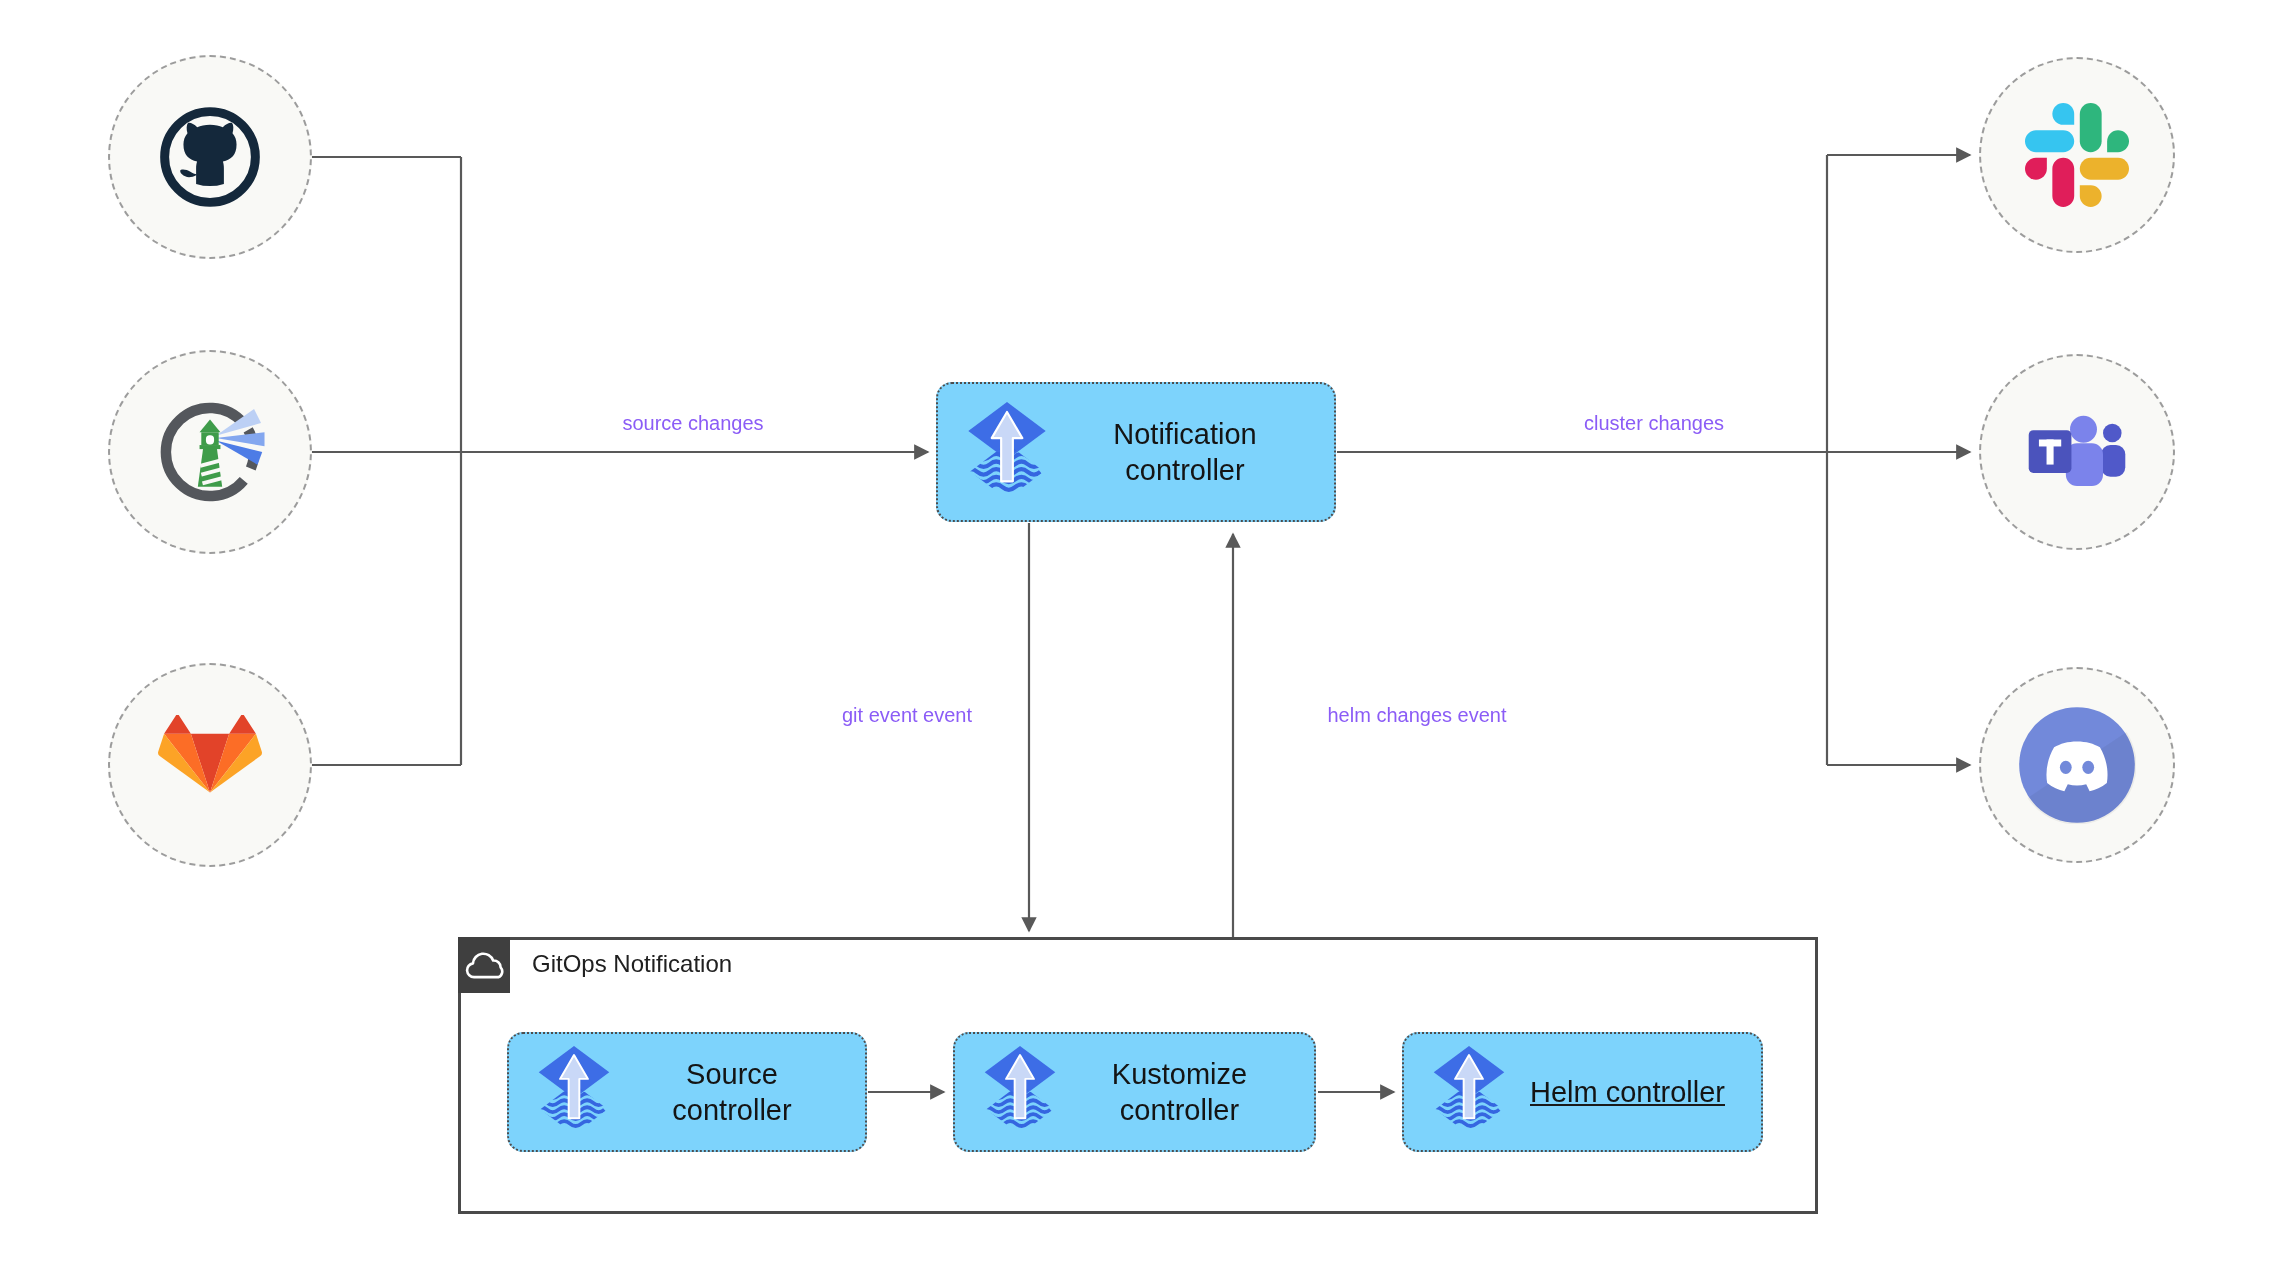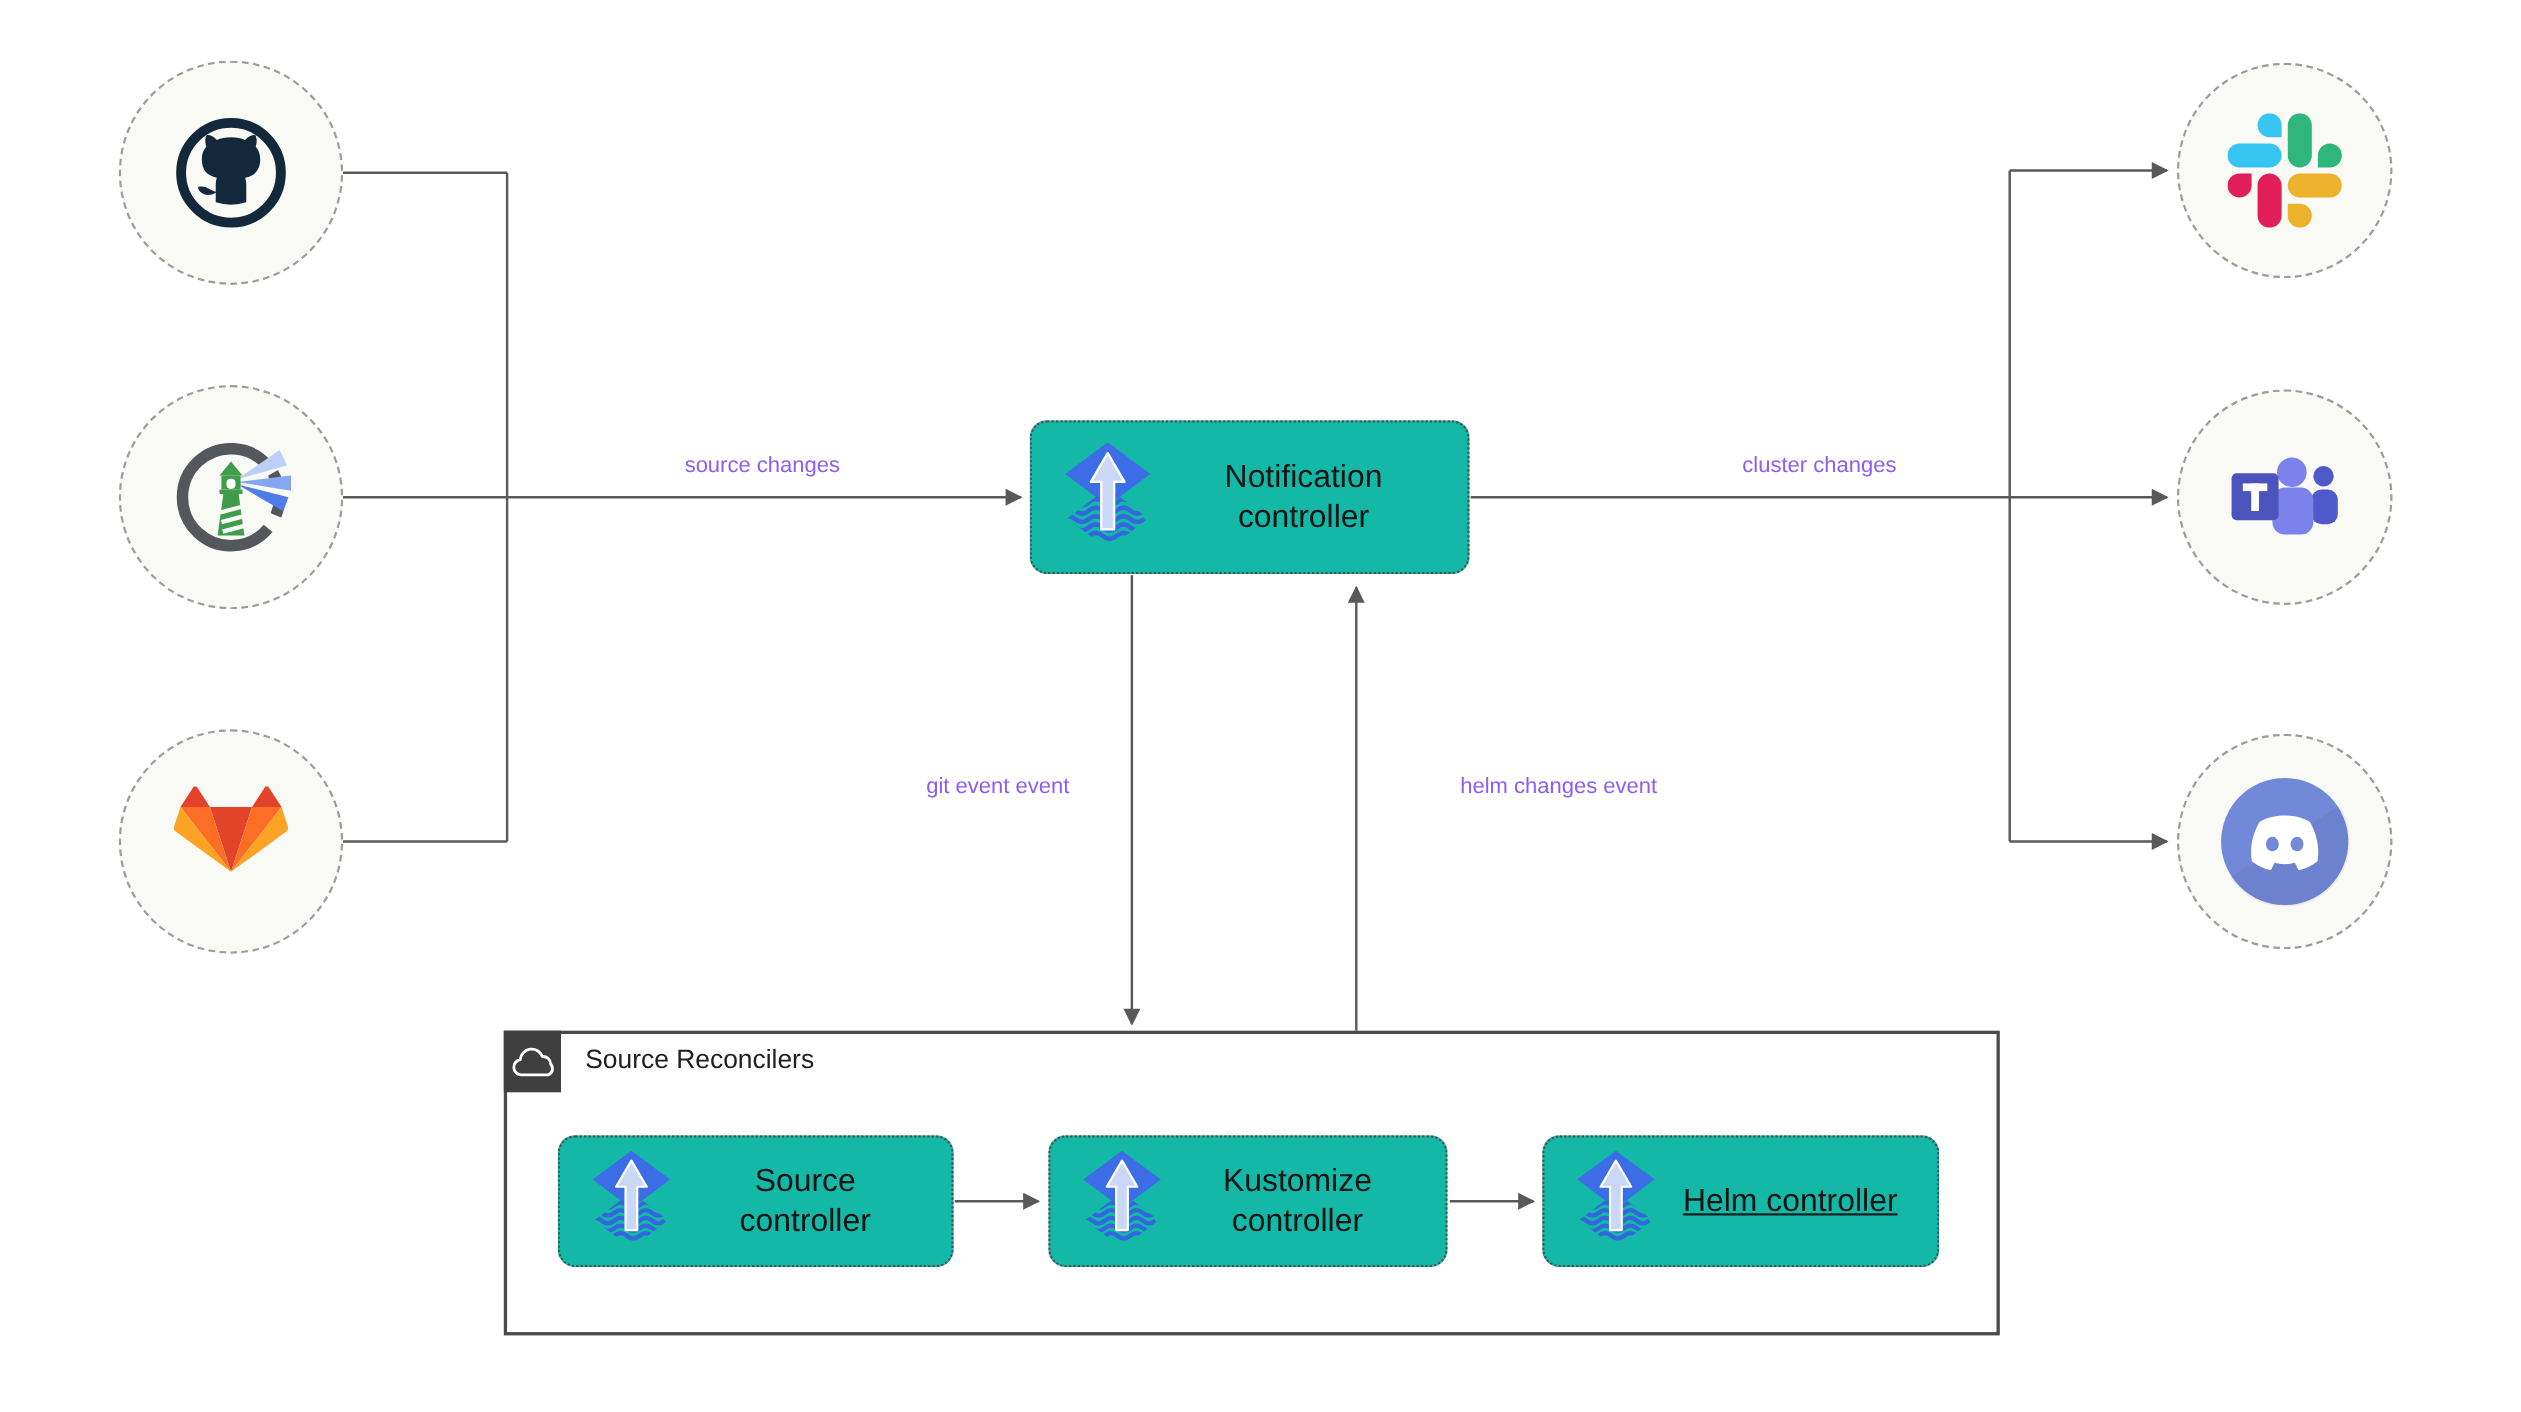--- a/index.html
+++ b/index.html
@@ -7,21 +7,21 @@
     position:relative;width:2292px;height:1284px;background:#ffffff;overflow:hidden;
     font-family:"Liberation Sans", sans-serif;color:#1a1a1a;
   }
   .edges{position:absolute;left:0;top:0;z-index:2;}
   .circle-node{
     position:absolute;z-index:3;border-radius:50%;
     border:2.4px dashed #9c9c9c;background:#f9f9f6;
     display:flex;align-items:center;justify-content:center;box-sizing:border-box;
   }
   .ctrl-box{
-    position:absolute;z-index:3;background:#14b8a6;
+    position:absolute;z-index:3;background:#7dd3fc;
     border:2.5px dotted #4d4d4d;border-radius:16px;box-sizing:border-box;
     display:flex;align-items:center;padding:0 24px;gap:8px;
   }
   .ctrl-label{
     flex:1;text-align:center;font-size:29px;line-height:36px;color:#141414;
   }
   .group-box{
     position:absolute;z-index:1;background:transparent;
     border:3px solid #4a4a4a;box-sizing:border-box;
   }
@@ -165,21 +165,21 @@
       </svg>
     <div class="ctrl-label">Notification controller</div>
   </div>
 
   <div class="group-box" style="left:458px;top:937px;width:1360px;height:277px;"></div>
   <div class="group-badge" style="left:458px;top:937px;width:52px;height:56px;">
     <svg class="icon" width="40" height="34" viewBox="0 0 46 38">
       <path d="M11.5,33 a8,8 0 0 1 -1.2,-15.9 a12,12 0 0 1 23.2,-3.3 a8,8 0 0 1 8.6,7.9 a7,7 0 0 1 -2.6,11.3 z" fill="none" stroke="#ffffff" stroke-width="3" stroke-linejoin="round"></path>
     </svg>
   </div>
-  <div class="group-title" style="left:532px;top:948px;">Source Reconcilers</div>
+  <div class="group-title" style="left:532px;top:948px;">GitOps Notification</div>
 
   <div class="ctrl-box" style="left:953px;top:1032px;width:363px;height:120px;">
     <svg class="icon" width="82" height="92" viewBox="0 0 100 112">
         <use href="#flux-icon"></use>
       </svg>
     <div class="ctrl-label">Kustomize controller</div>
   </div>
 
   <div class="ctrl-box" style="left:507px;top:1032px;width:360px;height:120px;">
     <svg class="icon" width="82" height="92" viewBox="0 0 100 112">

